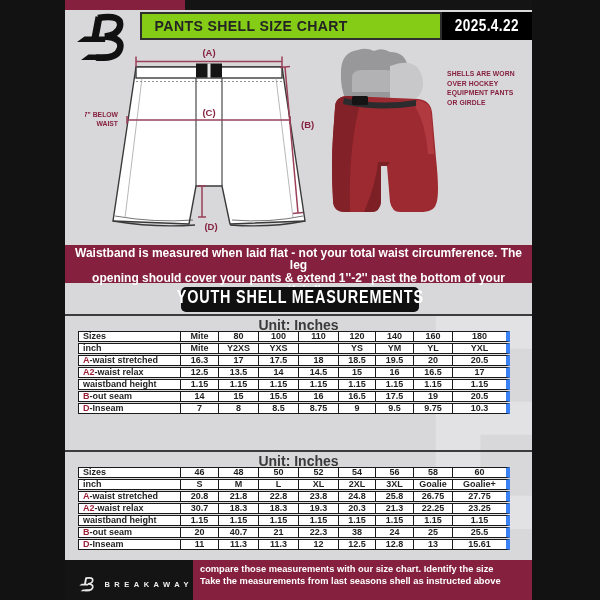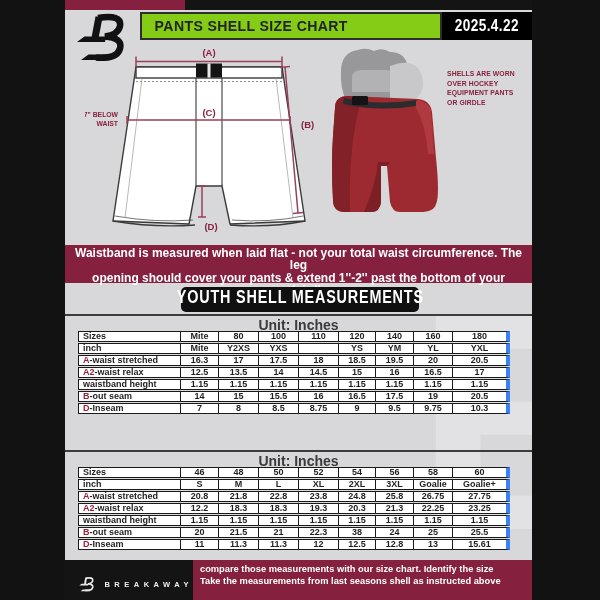--- a/index.html
+++ b/index.html
@@ -303,21 +303,21 @@
             <td>21.8</td>
             <td>22.8</td>
             <td>23.8</td>
             <td>24.8</td>
             <td>25.8</td>
             <td>26.75</td>
             <td>27.75</td>
           </tr>
           <tr>
             <td class="lbl"><span class="pfx">A2</span>-waist relax</td>
-            <td>12.2</td>
+            <td>30.7</td>
             <td>18.3</td>
             <td>18.3</td>
             <td>19.3</td>
             <td>20.3</td>
             <td>21.3</td>
             <td>22.25</td>
             <td>23.25</td>
           </tr>
           <tr>
             <td class="lbl">waistband height</td>
@@ -326,21 +326,21 @@
             <td>1.15</td>
             <td>1.15</td>
             <td>1.15</td>
             <td>1.15</td>
             <td>1.15</td>
             <td>1.15</td>
           </tr>
           <tr>
             <td class="lbl"><span class="pfx">B</span>-out seam</td>
             <td>20</td>
-            <td>21.5</td>
+            <td>40.7</td>
             <td>21</td>
             <td>22.3</td>
             <td>38</td>
             <td>24</td>
             <td>25</td>
             <td>25.5</td>
           </tr>
           <tr>
             <td class="lbl"><span class="pfx">D</span>-Inseam</td>
             <td>11</td>

